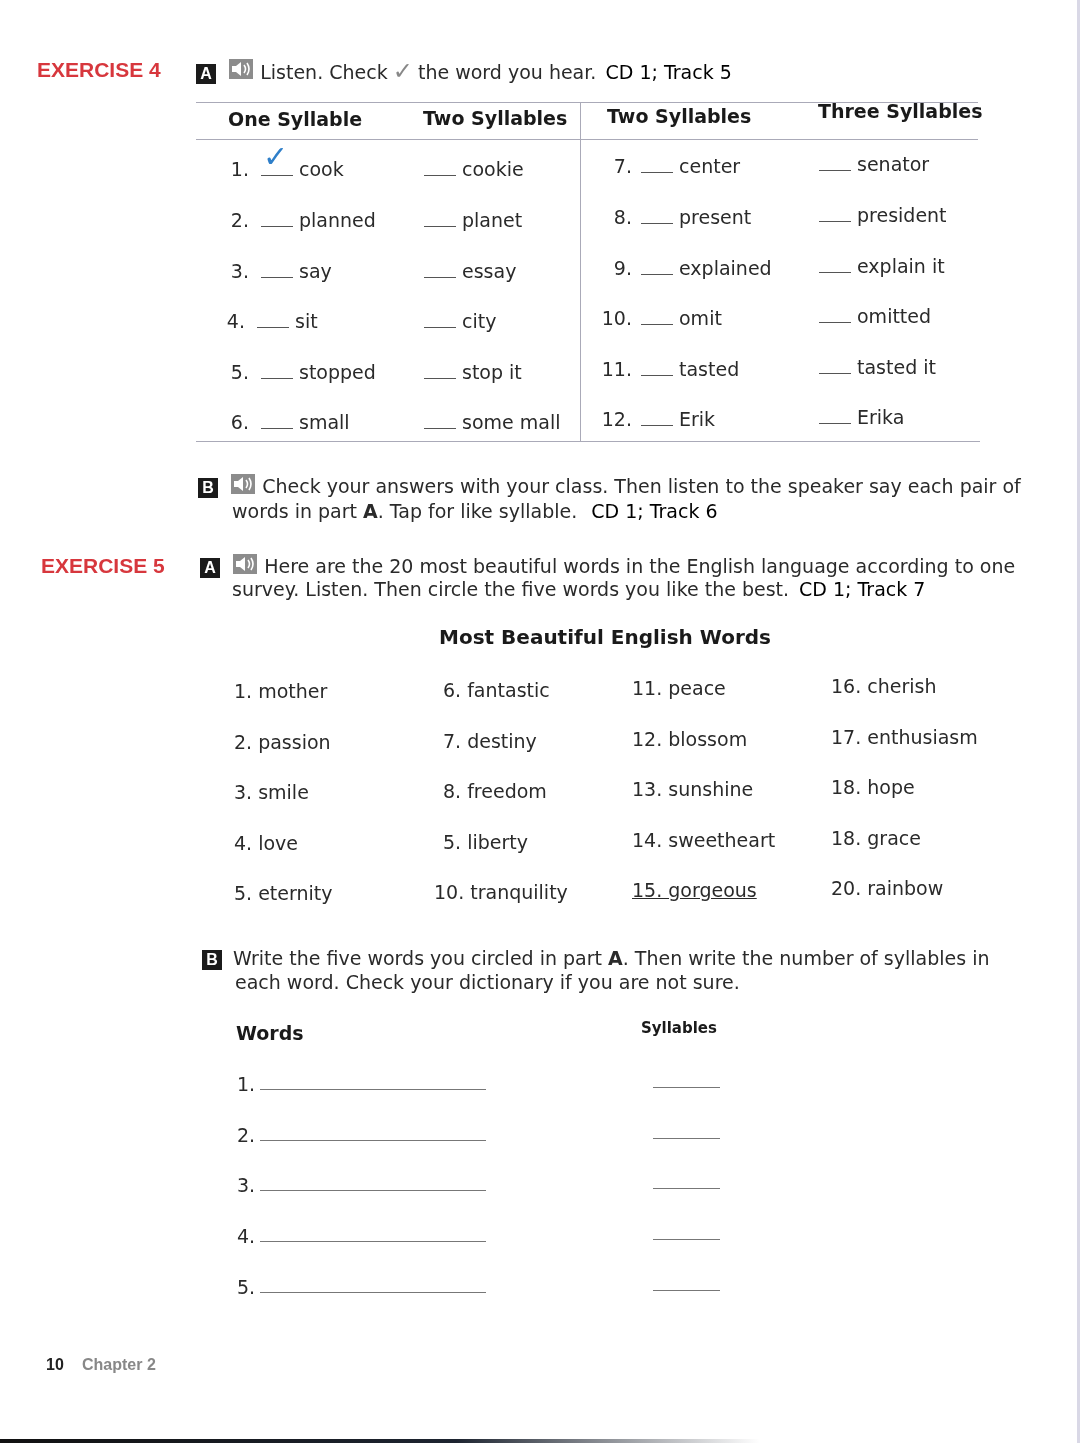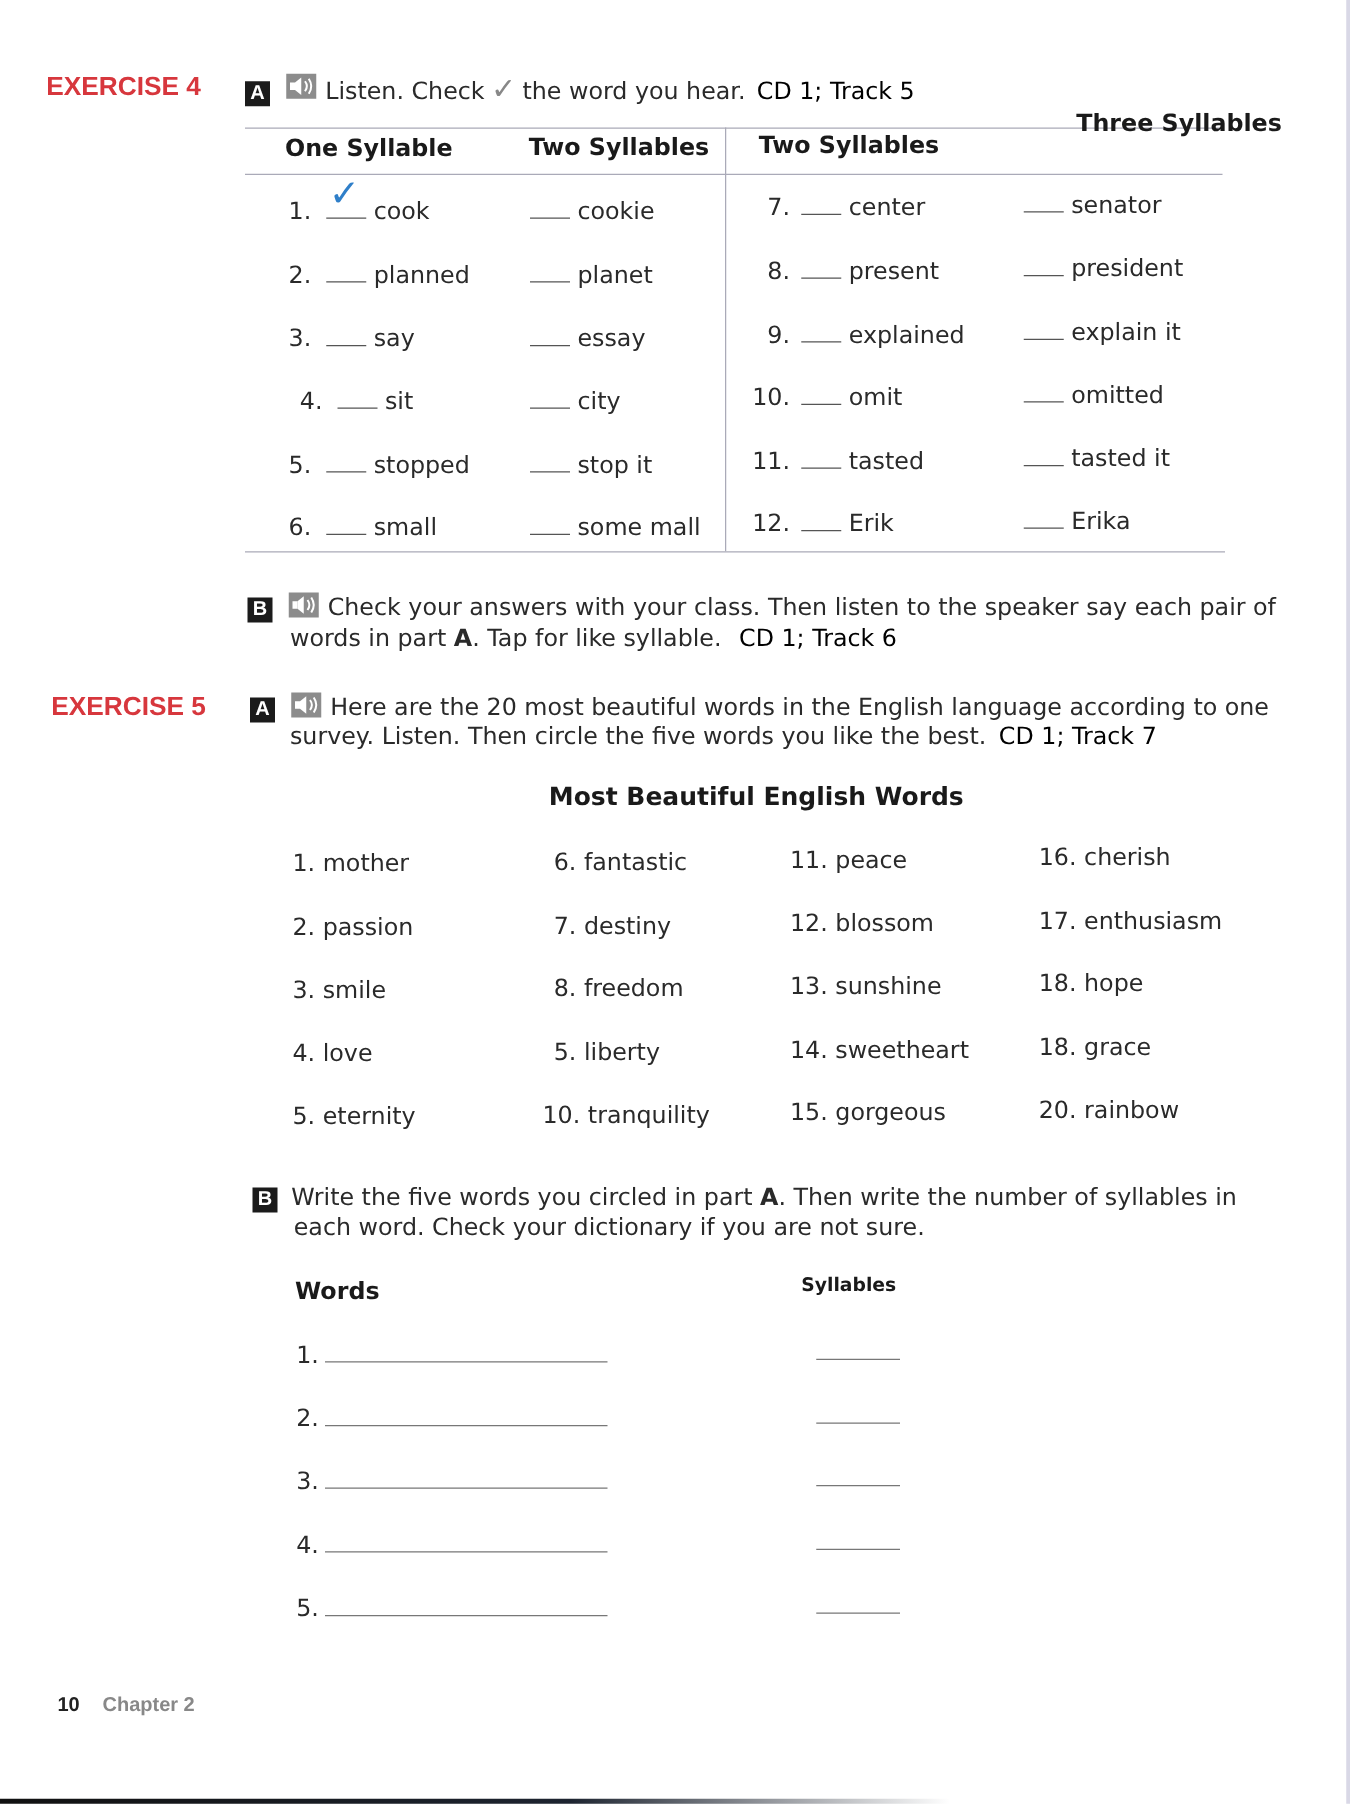--- a/index.html
+++ b/index.html
@@ -61,30 +61,30 @@
 </div>
 
 <div class="hline" style="left:196px;top:102px;width:782px;"></div>
 <div class="hline" style="left:196px;top:139px;width:782px;"></div>
 <div class="hline" style="left:196px;top:441px;width:784px;"></div>
 <div class="vline" style="left:580px;top:102px;height:339px;"></div>
 
 <div class="th" style="left:228px;top:108px;">One Syllable</div>
 <div class="th" style="left:423px;top:107px;">Two Syllables</div>
 <div class="th" style="left:607px;top:105px;">Two Syllables</div>
-<div class="th" style="left:818px;top:88px;margin-left:43px;">Three Syllables</div>
+<div class="th" style="left:818px;top:100px;">Three Syllables</div>
 
 <div id="left-rows">
     <div class="cell" style="left: 229px; top: 158px;"><span class="num" style="width:20px">1.</span><span class="blank" style="margin-left:12px"><span class="checked-mark">✓</span></span><span>cook</span></div>
     <div class="cell" style="left: 424px; top: 158px;"><span class="blank first"></span><span>cookie</span></div>
     <div class="cell" style="left: 229px; top: 209px;"><span class="num" style="width:20px">2.</span><span class="blank" style="margin-left:12px"></span><span>planned</span></div>
     <div class="cell" style="left: 424px; top: 209px;"><span class="blank first"></span><span>planet</span></div>
     <div class="cell" style="left: 229px; top: 260px;"><span class="num" style="width:20px">3.</span><span class="blank" style="margin-left:12px"></span><span>say</span></div>
     <div class="cell" style="left: 424px; top: 260px;"><span class="blank first"></span><span>essay</span></div>
-    <div class="cell" style="left: 238px; top: 310px;"><span class="num" style="width:20px">4.</span><span class="blank" style="margin-left:12px"></span><span>sit</span></div>
+    <div class="cell" style="left: 225px; top: 310px;"><span class="num" style="width:20px">4.</span><span class="blank" style="margin-left:12px"></span><span>sit</span></div>
     <div class="cell" style="left: 424px; top: 310px;"><span class="blank first"></span><span>city</span></div>
     <div class="cell" style="left: 229px; top: 361px;"><span class="num" style="width:20px">5.</span><span class="blank" style="margin-left:12px"></span><span>stopped</span></div>
     <div class="cell" style="left: 424px; top: 361px;"><span class="blank first"></span><span>stop it</span></div>
     <div class="cell" style="left: 229px; top: 411px;"><span class="num" style="width:20px">6.</span><span class="blank" style="margin-left:12px"></span><span>small</span></div>
     <div class="cell" style="left: 424px; top: 411px;"><span class="blank first"></span><span>some mall</span></div>
   </div>
 <div id="right-rows">
     <div class="cell" style="left: 600px; top: 155px;"><span class="num" style="width:32px">7.</span><span class="blank" style="margin-left:9px"></span><span>center</span></div>
     <div class="cell" style="left: 819px; top: 153px;"><span class="blank first"></span><span>senator</span></div>
     <div class="cell" style="left: 600px; top: 206px;"><span class="num" style="width:32px">8.</span><span class="blank" style="margin-left:9px"></span><span>present</span></div>
@@ -144,21 +144,21 @@
     <div class="word" style="left: 234px; top: 882px;">5. eternity</div>
     <div class="word" style="left: 443px; top: 679px;">6. fantastic</div>
     <div class="word" style="left: 443px; top: 730px;">7. destiny</div>
     <div class="word" style="left: 443px; top: 780px;">8. freedom</div>
     <div class="word" style="left: 443px; top: 831px;">5. liberty</div>
     <div class="word" style="left: 434px; top: 881px;">10. tranquility</div>
     <div class="word" style="left: 632px; top: 677px;">11. peace</div>
     <div class="word" style="left: 632px; top: 728px;">12. blossom</div>
     <div class="word" style="left: 632px; top: 778px;">13. sunshine</div>
     <div class="word" style="left: 632px; top: 829px;">14. sweetheart</div>
-    <div class="word" style="left: 632px; top: 879px;">15. gorgeous</div>
+    <div class="word" style="left: 632px; top: 879px; text-decoration: underline;">15. gorgeous</div>
     <div class="word" style="left: 831px; top: 675px;">16. cherish</div>
     <div class="word" style="left: 831px; top: 726px;">17. enthusiasm</div>
     <div class="word" style="left: 831px; top: 776px;">18. hope</div>
     <div class="word" style="left: 831px; top: 827px;">18. grace</div>
     <div class="word" style="left: 831px; top: 877px;">20. rainbow</div>
   </div>
 
 <div class="abs" style="left:202px;top:946px;white-space:nowrap;">
   <span class="badge">B</span>
   <span class="instr" style="margin-left:6px;">Write the five words you circled in part </span><b class="instr">A</b><span class="instr">. Then write the number of syllables in</span>

